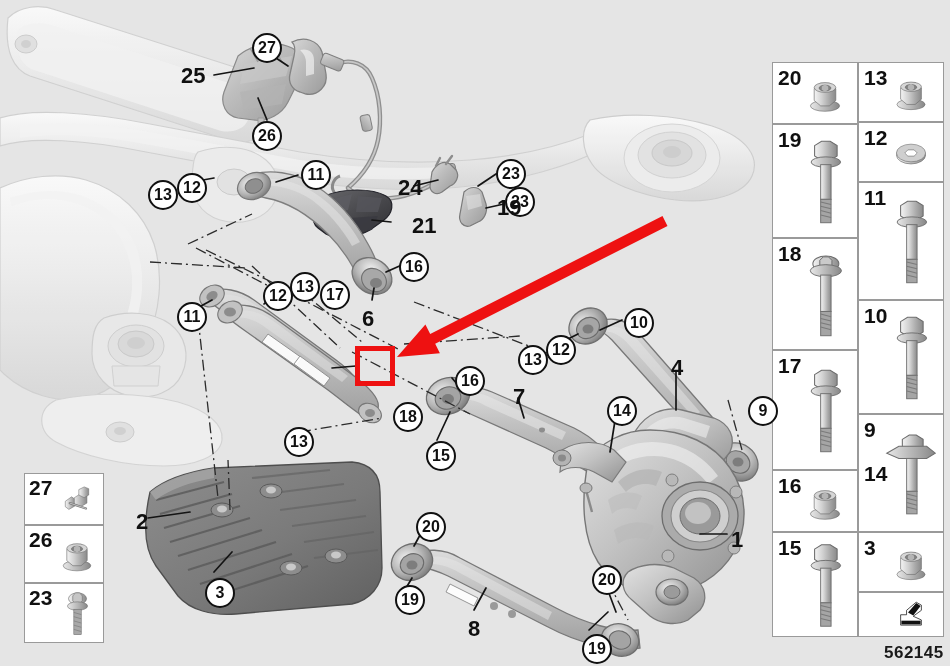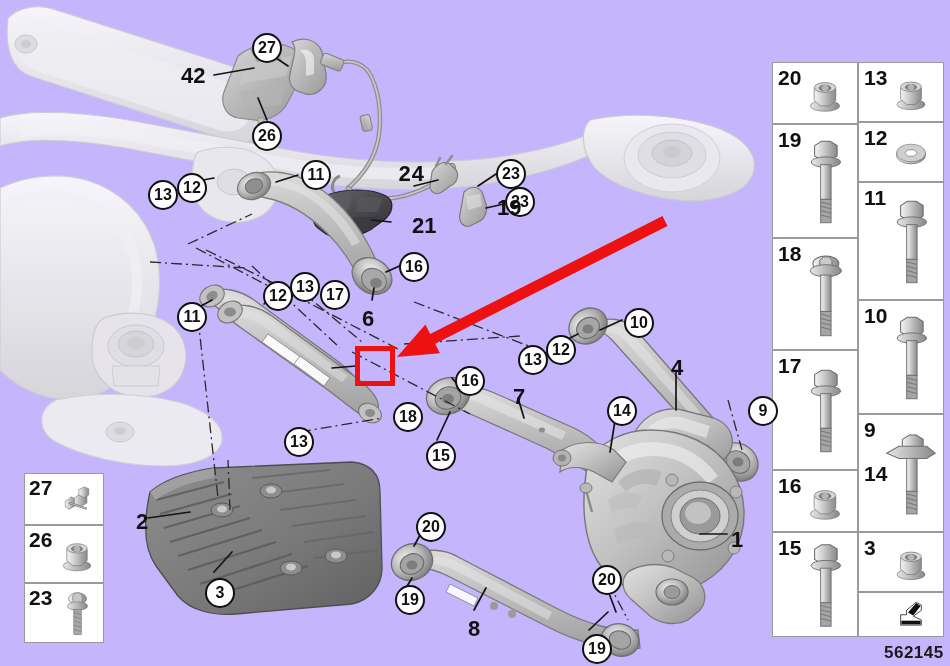--- a/index.html
+++ b/index.html
@@ -4,21 +4,21 @@
 <style>
   html, body {
     margin: 0;
     padding: 0;
     background: #ffffff;
   }
   #page {
     position: relative;
     width: 950px;
     height: 666px;
-    background: #c4b5fd;
+    background: #e5e5e5;
     font-family: "Liberation Sans", sans-serif;
     overflow: hidden;
   }
   
   .bubble {
     position: absolute;
     width: 30px;
     height: 30px;
     border: 2px solid #101010;
     border-radius: 50%;
@@ -455,25 +455,25 @@
       <line x1="332" y1="368" x2="356" y2="366"></line>
       <line x1="190" y1="312" x2="212" y2="300"></line>
       <line x1="275" y1="293" x2="264" y2="304"></line>
       <line x1="300" y1="286" x2="290" y2="296"></line>
     </g>
   </svg>
 
   <div id="callout-layer">
       <div class="bubble" style="left: 252px; top: 33px;">27</div>
       <div class="bubble" style="left: 252px; top: 121px;">26</div>
-      <div class="plainlbl" style="left: 181px; top: 65px;">42</div>
+      <div class="plainlbl" style="left: 181px; top: 65px;">25</div>
       <div class="bubble" style="left: 301px; top: 160px;">11</div>
       <div class="bubble" style="left: 177px; top: 173px;">12</div>
       <div class="bubble" style="left: 148px; top: 180px;">13</div>
-      <div class="plainlbl" style="left: 398px; top: 165px; font-family: Liberation Mono, monospace;">24</div>
+      <div class="plainlbl" style="left: 398px; top: 177px;">24</div>
       <div class="bubble" style="left: 496px; top: 159px;">23</div>
       <div class="bubble" style="left: 505px; top: 187px;">23</div>
       <div class="plainlbl" style="left: 497px; top: 197px;">19</div>
       <div class="plainlbl" style="left: 412px; top: 215px;">21</div>
       <div class="bubble" style="left: 399px; top: 252px;">16</div>
       <div class="bubble" style="left: 320px; top: 280px;">17</div>
       <div class="bubble" style="left: 290px; top: 272px;">13</div>
       <div class="bubble" style="left: 263px; top: 281px;">12</div>
       <div class="plainlbl" style="left: 362px; top: 308px;">6</div>
       <div class="bubble" style="left: 177px; top: 302px;">11</div>

